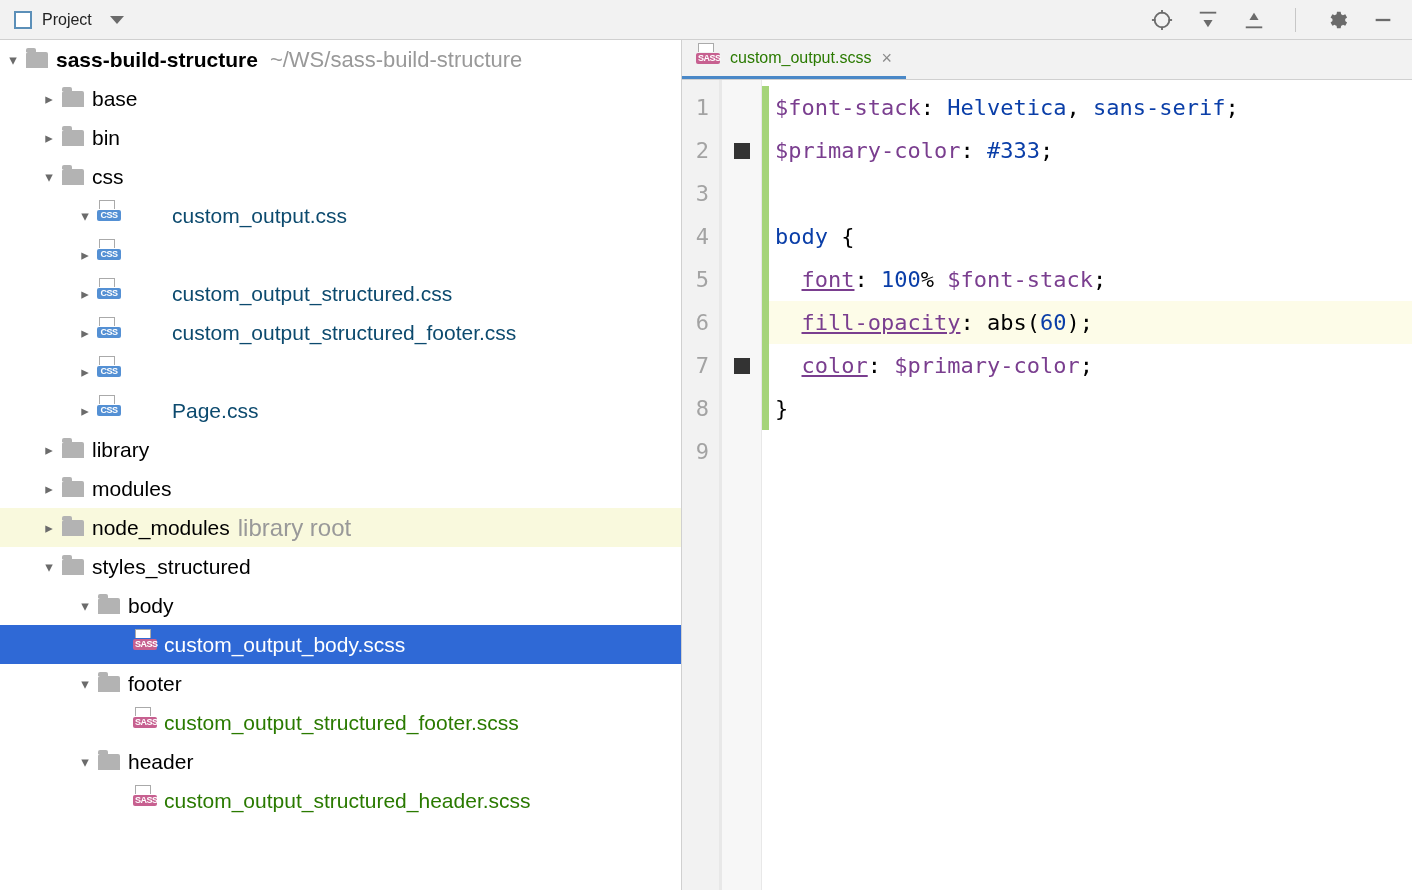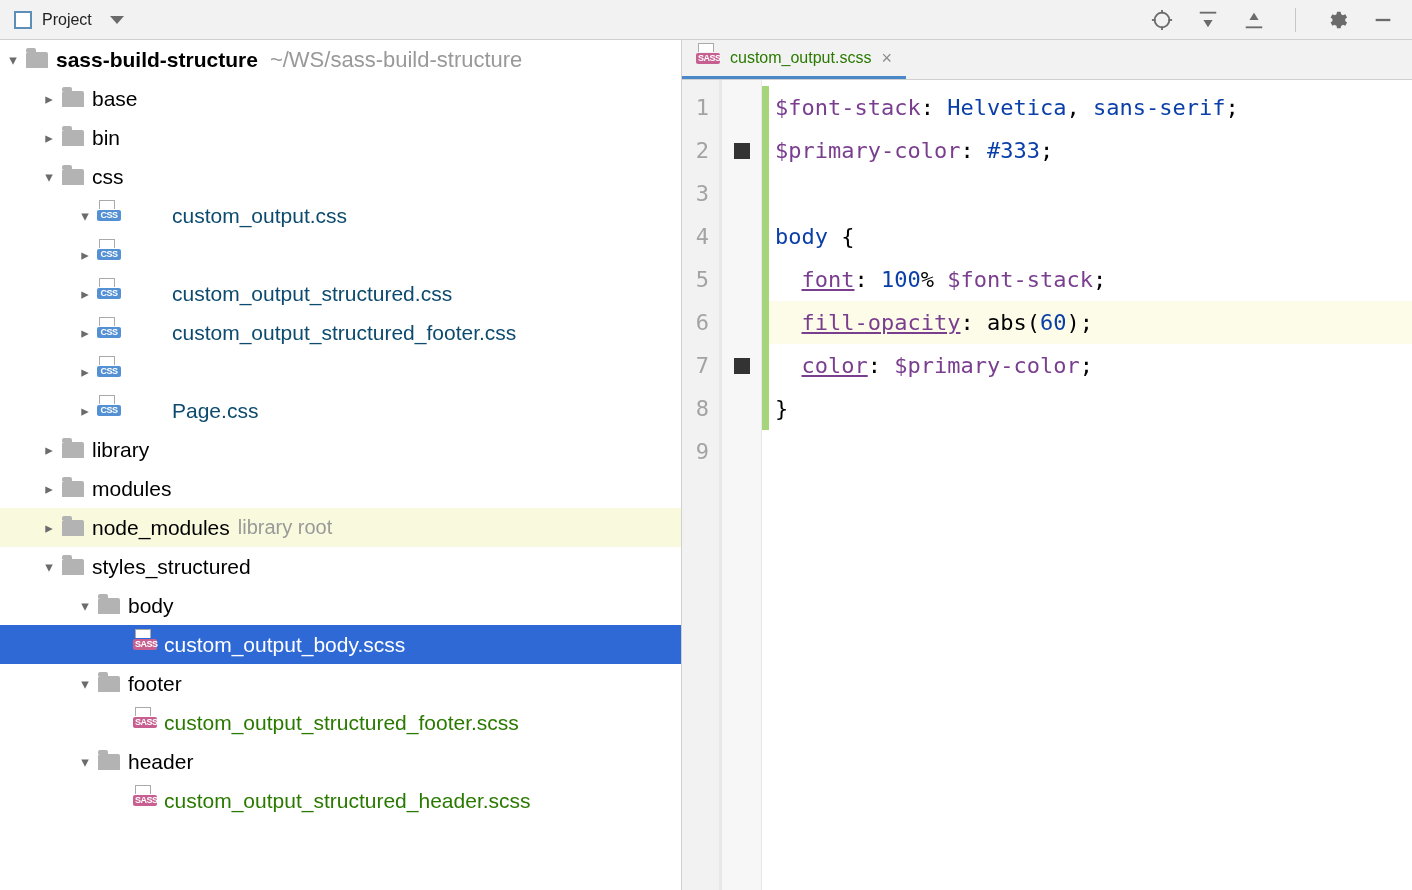--- a/index.html
+++ b/index.html
@@ -143,21 +143,21 @@
   border: 1px solid #999;
   position: relative;
 }
 .page-file-icon::after {
   content:""; position:absolute; top:4px; left:3px; right:3px; height:2px;
   background:#999; box-shadow: 0 4px 0 #999, 0 8px 0 #999;
 }
 .tree-row .nm { padding-left: 4px; text-align: right; }
 .orange { color: #0c4a6e; margin-left: 44px; }
 .green { color: #2a7a00; }
-.lib-root { color: #999; font-size: 20px; padding-left: 8px; }
+.lib-root { color: #999; font-size: 24px; padding-left: 8px; }
 .proj-path { color: #999; padding-left: 12px; font-size: 22px; }
 .libbg { background: #f9f9dd; }
 .bold { font-weight: 600; }
 
 
 .editor-area {
   flex: 1;
   display: flex;
   flex-direction: column;
   background: #fff;

